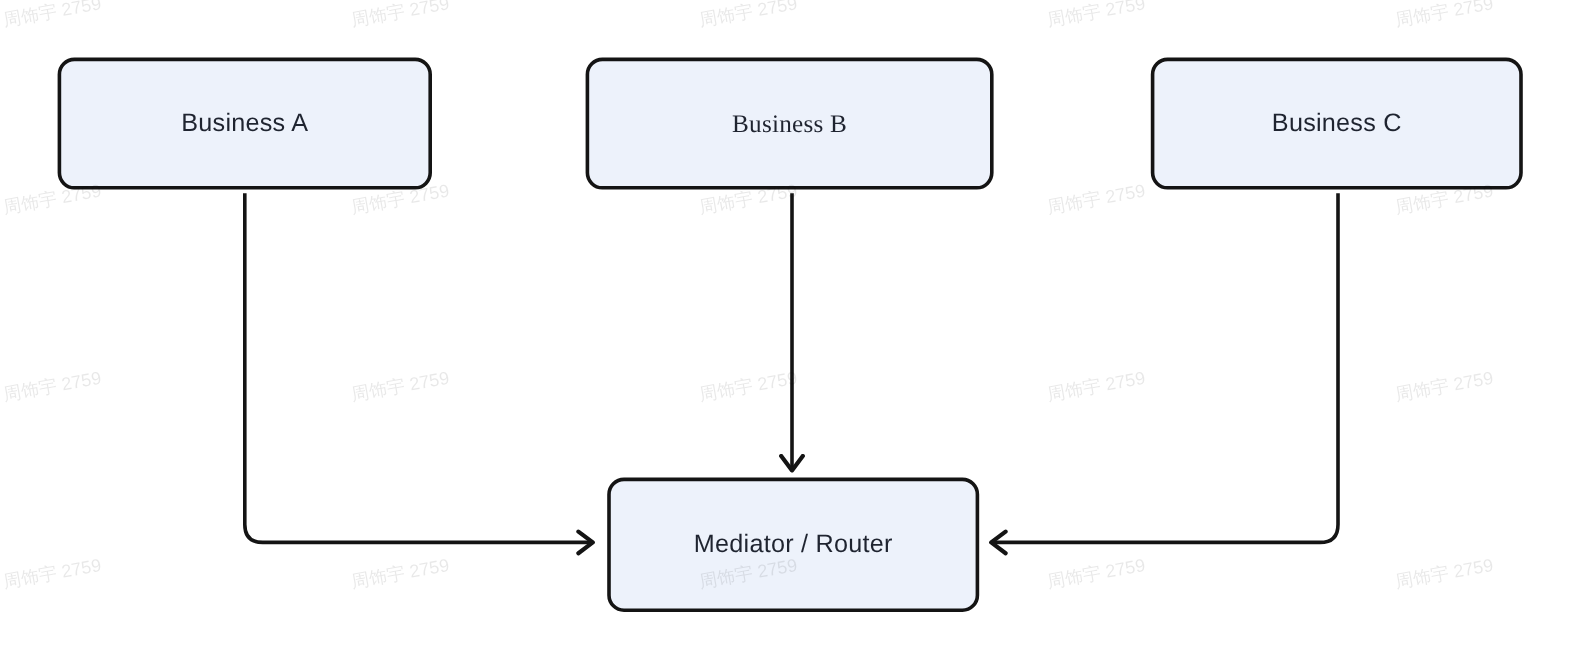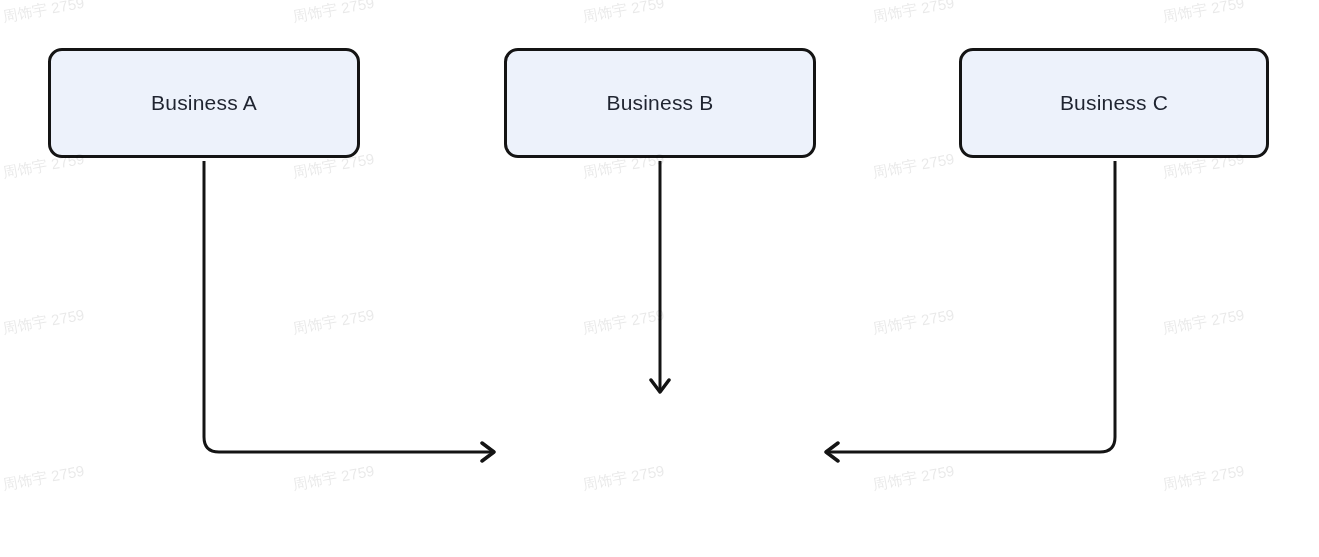--- a/index.html
+++ b/index.html
@@ -31,21 +31,21 @@
     border:3px solid var(--node-border);
     border-radius:14px;
     display:flex;
     align-items:center;
     justify-content:center;
     font-size:21px;
     color:var(--text-color);
     letter-spacing:0.2px;
   }
   .node-a{left:48px;top:48px;width:312px;height:110px;}
-  .node-b{left:504px;top:48px;width:312px;height:110px;}
+  .node-b{left:488px;top:48px;width:340px;height:110px;font-family:Liberation Serif, serif;}
   .node-c{left:959px;top:48px;width:310px;height:110px;}
   .node-m{left:506px;top:398px;width:310px;height:112px;}
   .watermark-layer{
     position:absolute;
     left:0;top:0;
     width:1319px;height:557px;
     pointer-events:none;
     z-index:10;
   }
   .watermark-item{
@@ -78,20 +78,23 @@
   </div>
 
   <div class="node node-b">
     <span>Business B</span>
   </div>
 
   <div class="node node-c">
     <span>Business C</span>
   </div>
 
+  <div class="node node-m">
+    <span>Mediator / Router</span>
+  </div>
 
   <div class="watermark-layer">
       <span class="watermark-item" style="left: 3px; top: 8px;">周饰宇 2759</span>
       <span class="watermark-item" style="left: 293px; top: 8px;">周饰宇 2759</span>
       <span class="watermark-item" style="left: 583px; top: 8px;">周饰宇 2759</span>
       <span class="watermark-item" style="left: 873px; top: 8px;">周饰宇 2759</span>
       <span class="watermark-item" style="left: 1163px; top: 8px;">周饰宇 2759</span>
       <span class="watermark-item" style="left: 3px; top: 164px;">周饰宇 2759</span>
       <span class="watermark-item" style="left: 293px; top: 164px;">周饰宇 2759</span>
       <span class="watermark-item" style="left: 583px; top: 164px;">周饰宇 2759</span>

